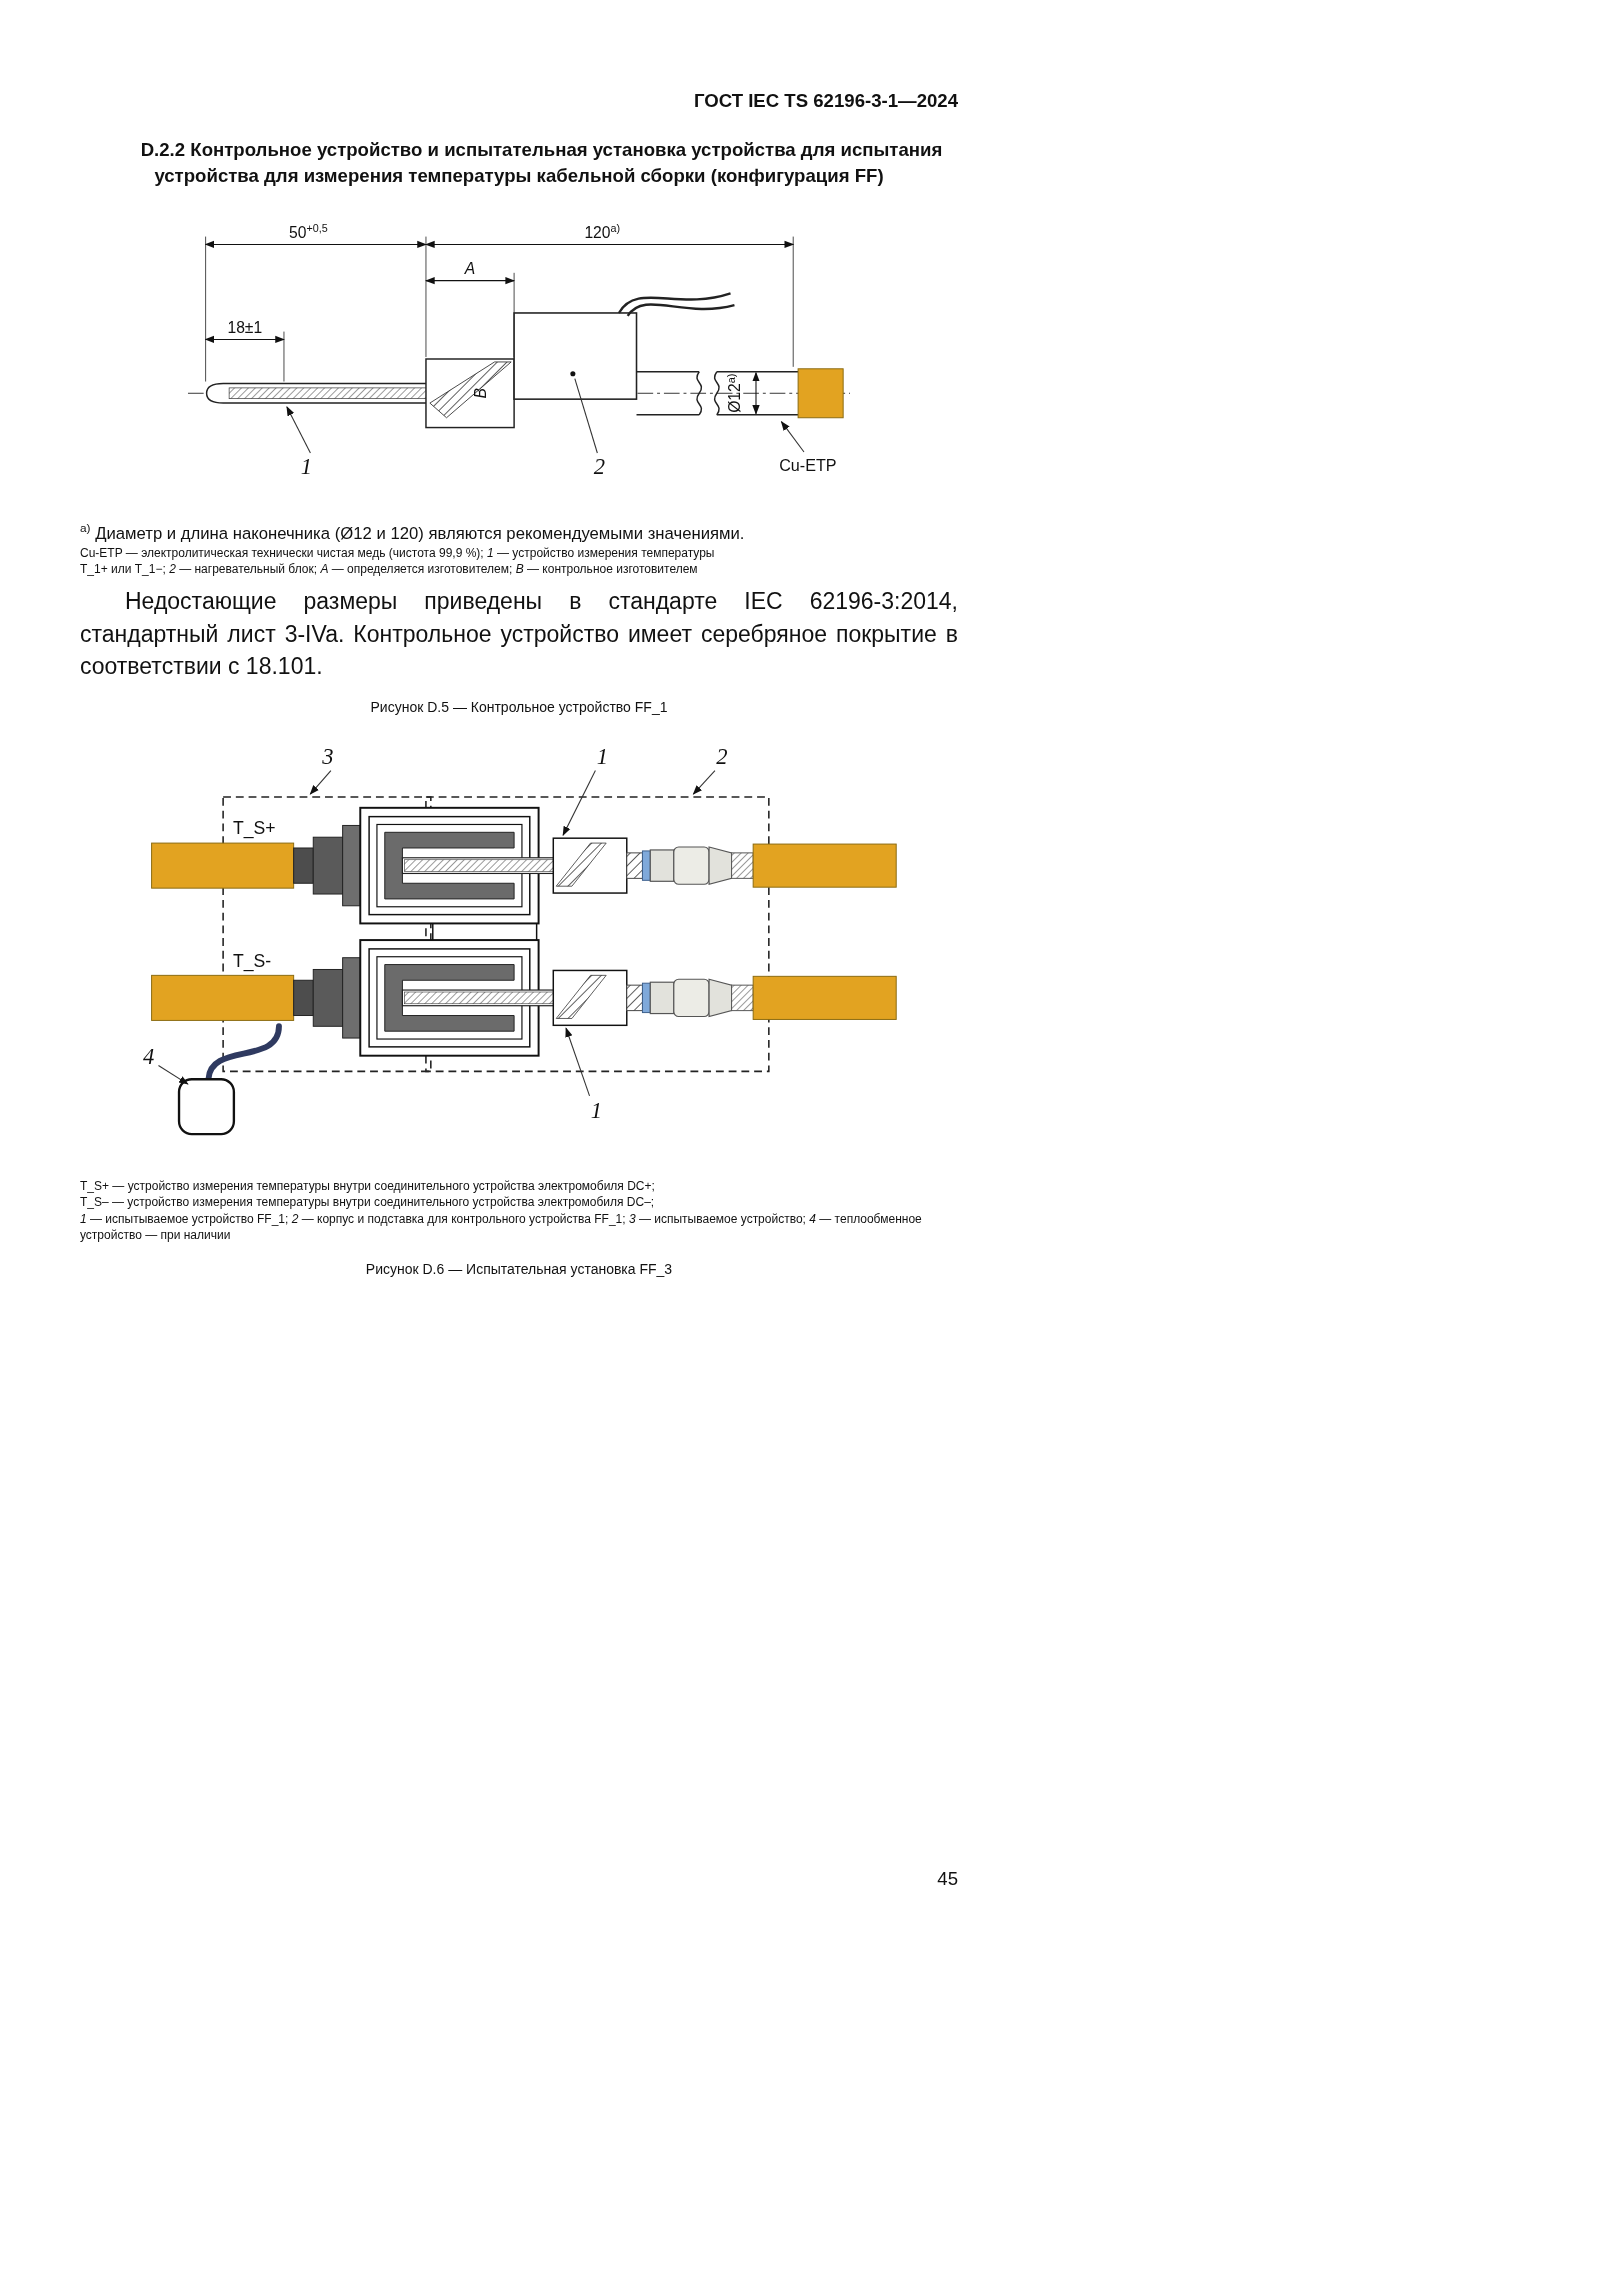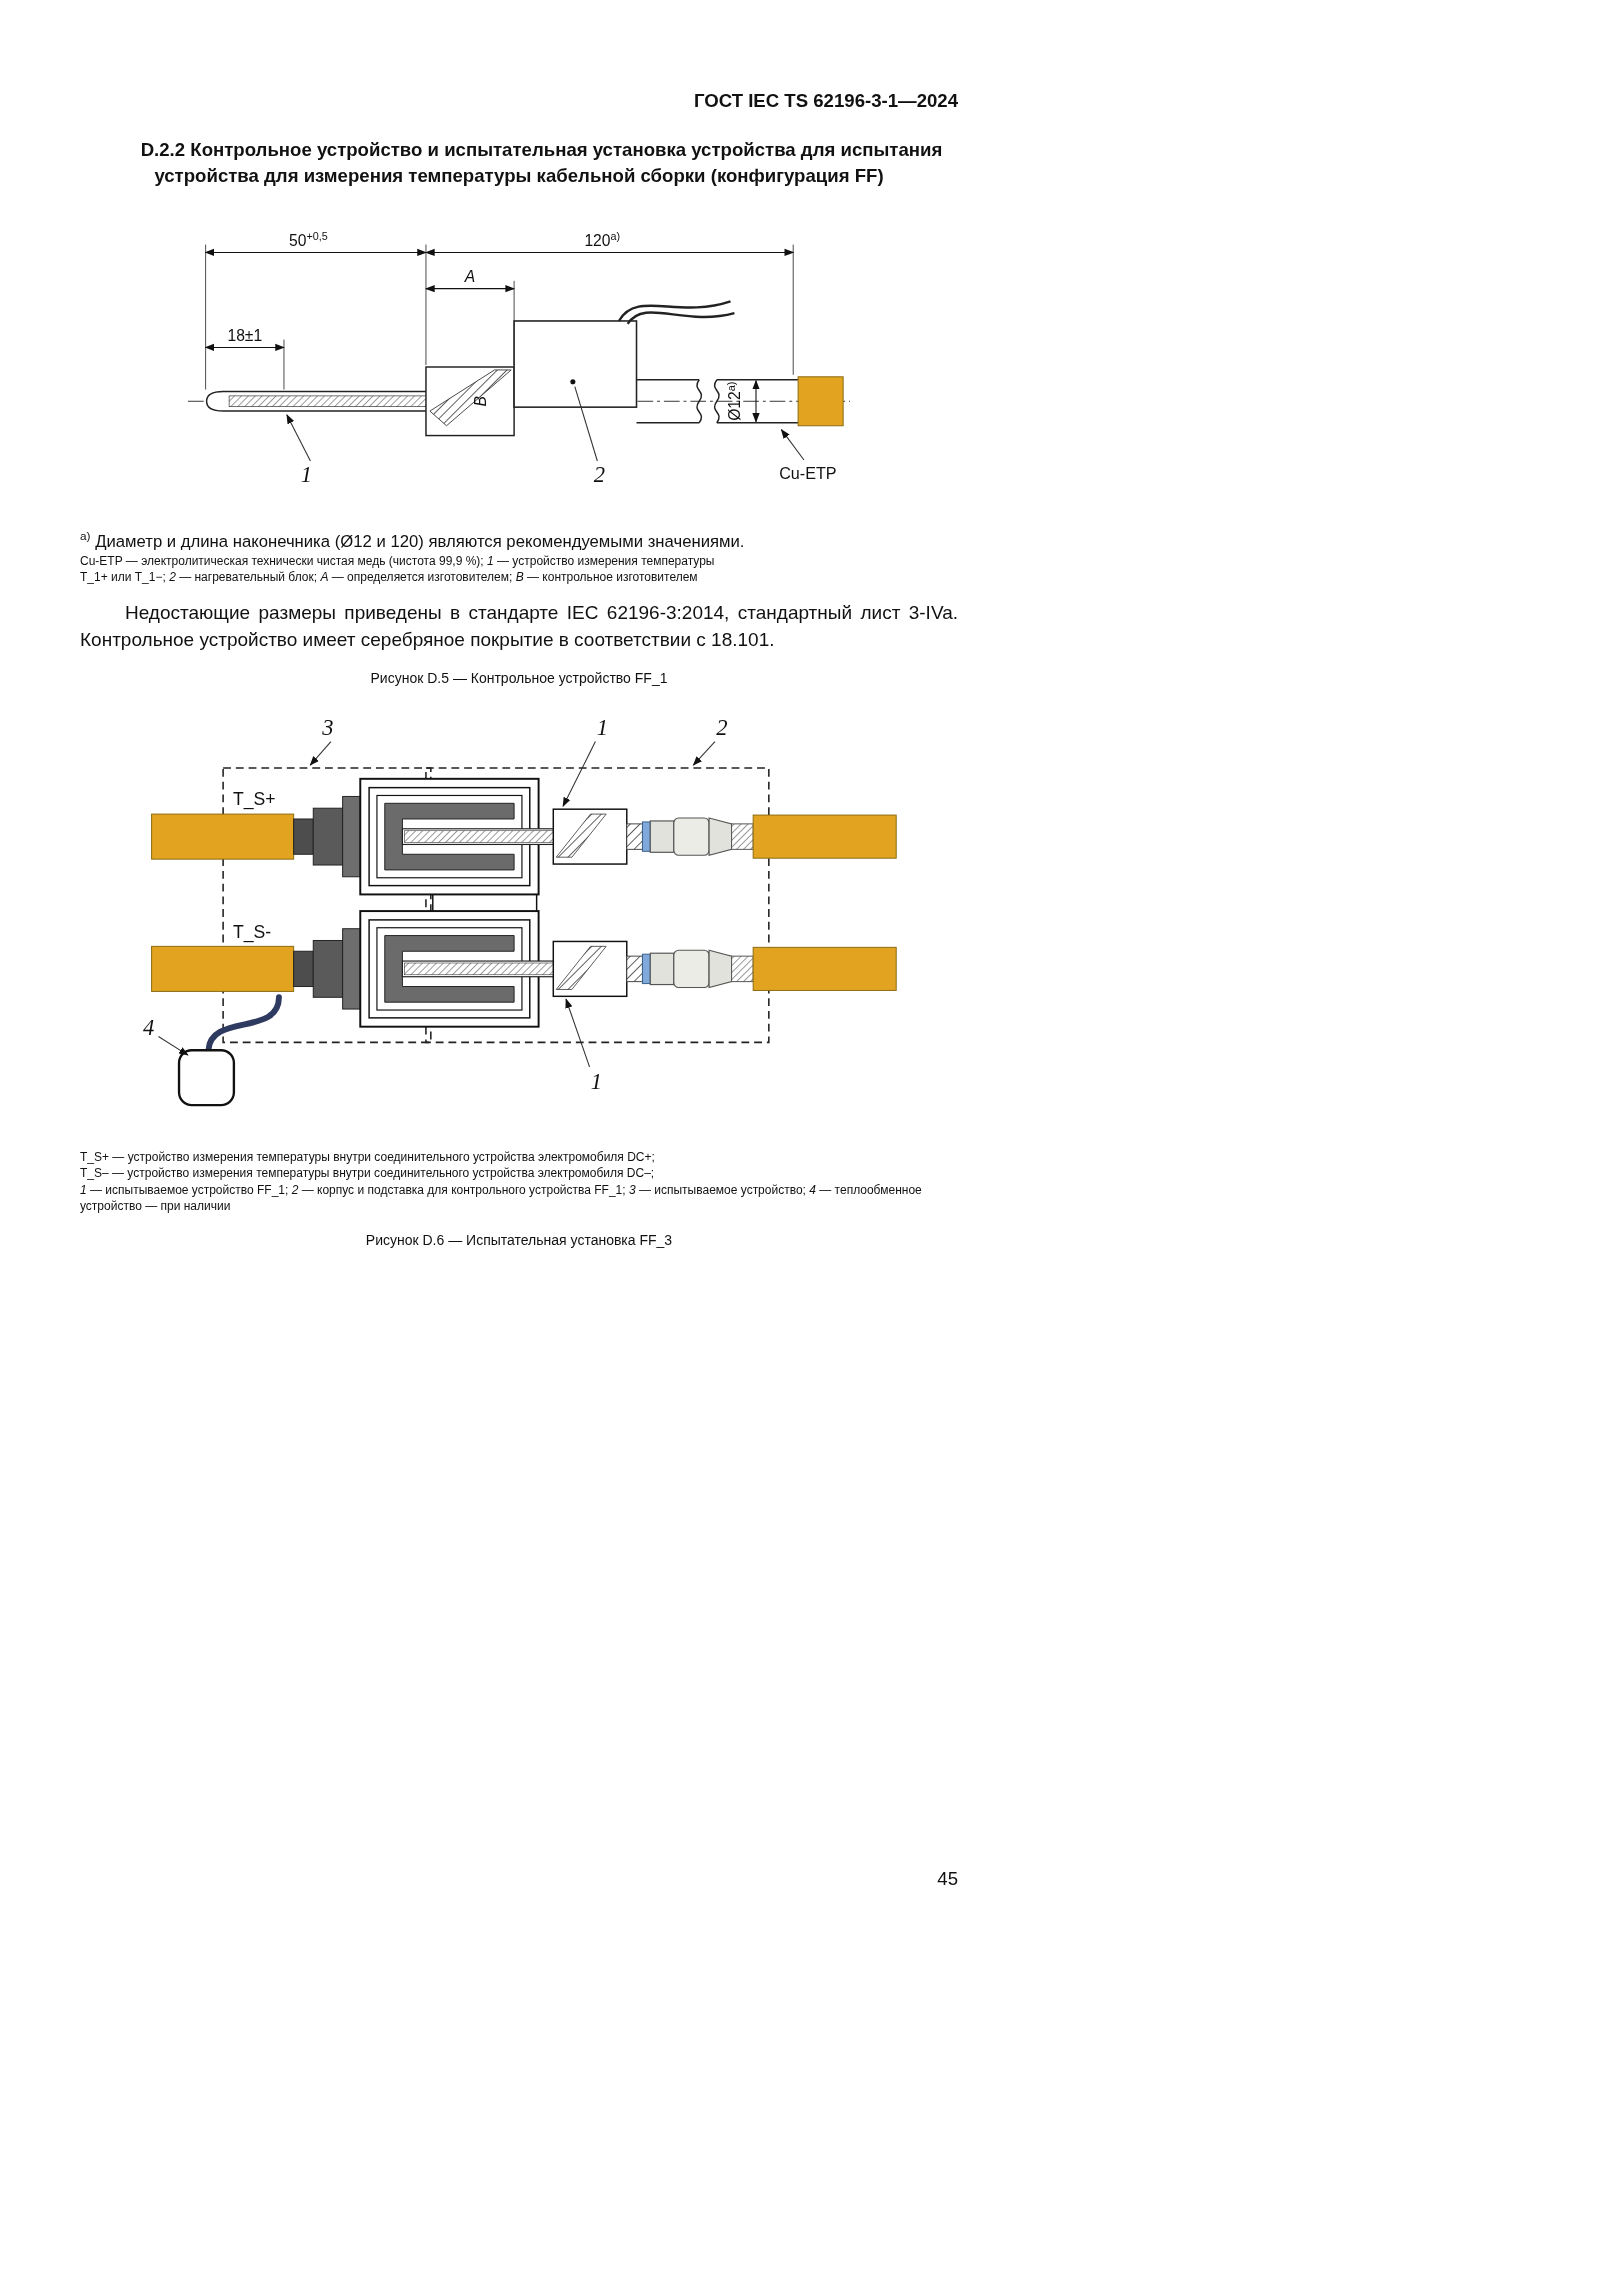--- a/index.html
+++ b/index.html
@@ -5,28 +5,28 @@
   * { margin:0; padding:0; box-sizing:border-box; }
   html, body { background:#ffffff; }
   body {
     width:1621px; height:2293px; position:relative;
     font-family:"Liberation Sans", sans-serif; color:#111;
   }
   .content { position:absolute; left:80px; top:0; width:878px; }
   .doc-header { padding-top:90px; text-align:right; font-weight:bold; font-size:18.6px; }
   .heading { margin-top:25px; font-size:18.6px; font-weight:bold; line-height:1.4; text-indent:45px; text-align:center; }
   .figwrap { text-align:center; }
-  .fig5-wrap { margin-top:36px; }
+  .fig5-wrap { margin-top:28px; }
   .fig6-wrap { margin-top:23.5px; }
   .footnote { margin-top:15.7px; text-align:left; font-size:16.7px; line-height:1.35; }
   .footnote sup { font-size:11.8px; }
   .legend { font-size:12px; line-height:1.38; }
   .legend6 { margin-top:23.5px; }
   .it { font-style:italic; }
-  .body-para { margin-top:14px; font-size:19px; line-height:1.42; text-align:justify; text-indent:45px; }
+  .body-para { margin-top:7px; font-size:23px; line-height:1.42; text-align:justify; text-indent:45px; }
   .caption { margin-top:15.7px; text-align:center; font-size:14px; }
   .caption6 { margin-top:17.6px; }
   .page-number { position:absolute; top:1868px; left:80px; width:878px; text-align:right; font-size:18.6px; }
 
   
   svg text { fill:#111; font-family:"Liberation Sans", sans-serif; }
   .dtxt { font-size:16px; }
   .sup { font-size:11px; }
   .callout { font-size:23px; font-style:italic; font-family:"Liberation Serif", serif; }
   .cutxt { font-size:16.5px; }

